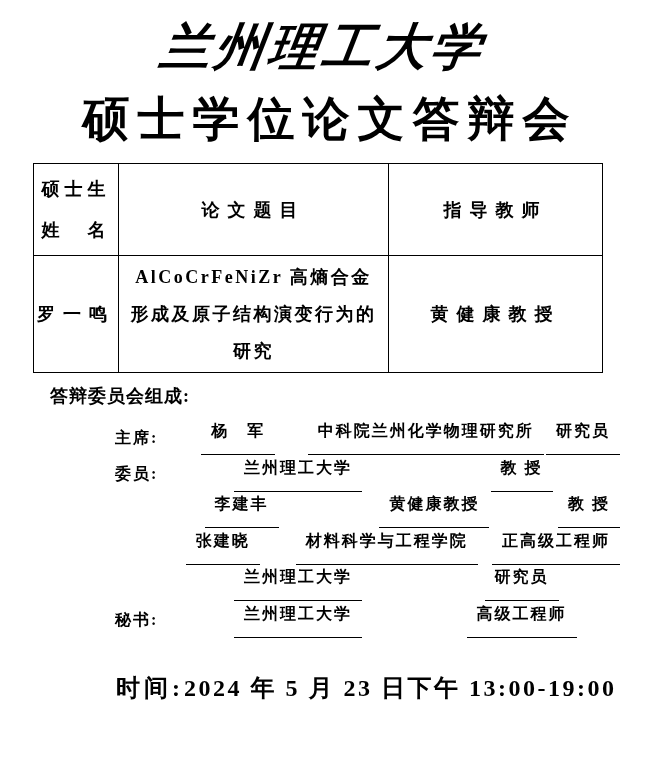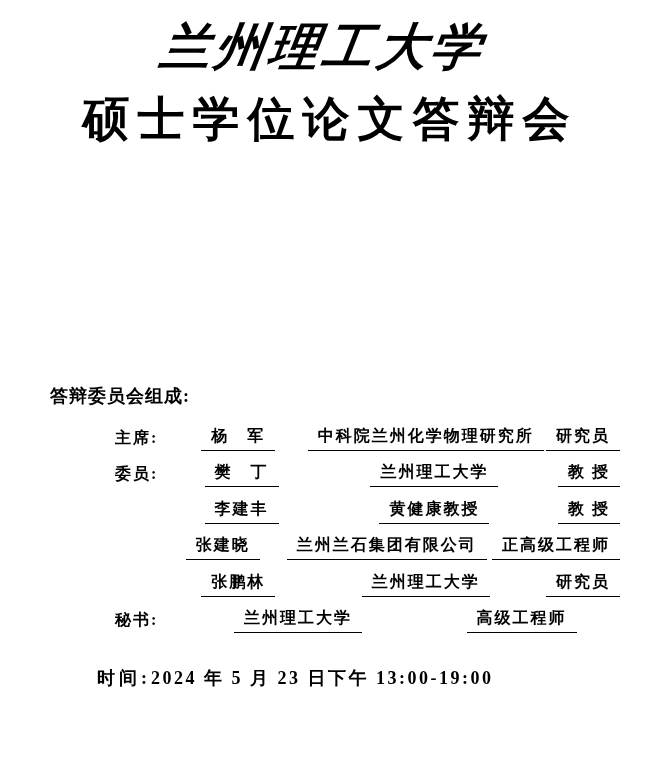--- a/index.html
+++ b/index.html
@@ -75,82 +75,102 @@
     font-size: 16px;
     margin-left: 45px;
   }
   .c-role  { width: 58px; letter-spacing: 2px; white-space: pre; }
   .c-name  { width: 140px; text-align: center; }
   .c-affil { width: 250px; text-align: center; }
   .c-title { flex: 1; text-align: center; }
   .u {
     display: inline-block;
     border-bottom: 1.6px solid #000;
-    padding: 0 10px 3px 10px;
+    padding: 0 10px 12px 10px;
     letter-spacing: 2px;
     white-space: pre;
   }
 
   
   .schedule {
-    position: absolute; left: 63px;
-    font-size: 18px;
+    position: absolute; left: 76px;
+    font-size: 24px;
     letter-spacing: 4px;
     white-space: pre-wrap;
   }
   .schedule .label { letter-spacing: 4px; }
   .schedule .value { letter-spacing: 2.5px; }
   .time-row { top: 645px; }
   .location-row { top: 686px; }
 </style>
 </head>
 <body>
 
 <div class="page">
 
   <div class="logo">兰州理工大学</div>
 
   <div class="title">硕士学位论文答辩会</div>
 
+  <table class="info-table">
+    <colgroup>
+      <col class="col-student">
+      <col class="col-thesis">
+      <col class="col-advisor">
+    </colgroup>
+    <tbody>
+      <tr class="head-row">
+        <td class="student-head">
+          <div>硕士生</div>
+          <div>姓　名</div>
+        </td>
+        <td class="sp-wide">论文题目</td>
+        <td class="sp-wide">指导教师</td>
+      </tr>
+      <tr class="body-row">
+        <td class="sp-wide">罗一鸣</td>
+        <td class="thesis-cell">AlCoCrFeNiZr 高熵合金形成及原子结构演变行为的研究</td>
+        <td class="sp-wide">黄健康教授</td>
+      </tr>
+    </tbody>
+  </table>
 
   <div class="committee-heading">答辩委员会组成:</div>
 
   <div class="committee">
 
     <div class="c-row">
       <span class="c-role">主席:</span>
       <span class="c-name"><span class="u">杨　军</span></span>
       <span class="c-affil"><span class="u">中科院兰州化学物理研究所</span></span>
       <span class="c-title"><span class="u">研究员</span></span>
     </div>
 
     <div class="c-row">
       <span class="c-role">委员:</span>
-      <span class="c-name"><span class="u">樊　丁</span></span>
       <span class="c-affil"><span class="u">兰州理工大学</span></span>
       <span class="c-title"><span class="u">教 授</span></span>
     </div>
 
     <div class="c-row">
       <span class="c-role"></span>
       <span class="c-name"><span class="u">李建丰</span></span>
       <span class="c-affil"><span class="u">黄健康教授</span></span>
       <span class="c-title"><span class="u">教 授</span></span>
     </div>
 
     <div class="c-row">
       <span class="c-role"></span>
       <span class="c-name"><span class="u">张建晓</span></span>
-      <span class="c-affil"><span class="u">兰州兰石集团有限公司</span></span>
+      <span class="c-affil"><span class="u">材料科学与工程学院</span></span>
       <span class="c-title"><span class="u">正高级工程师</span></span>
     </div>
 
     <div class="c-row">
       <span class="c-role"></span>
-      <span class="c-name"><span class="u">张鹏林</span></span>
       <span class="c-affil"><span class="u">兰州理工大学</span></span>
       <span class="c-title"><span class="u">研究员</span></span>
     </div>
 
     <div class="c-row">
       <span class="c-role">秘书:</span>
       <span class="c-affil"><span class="u">兰州理工大学</span></span>
       <span class="c-title"><span class="u">高级工程师</span></span>
     </div>
 

